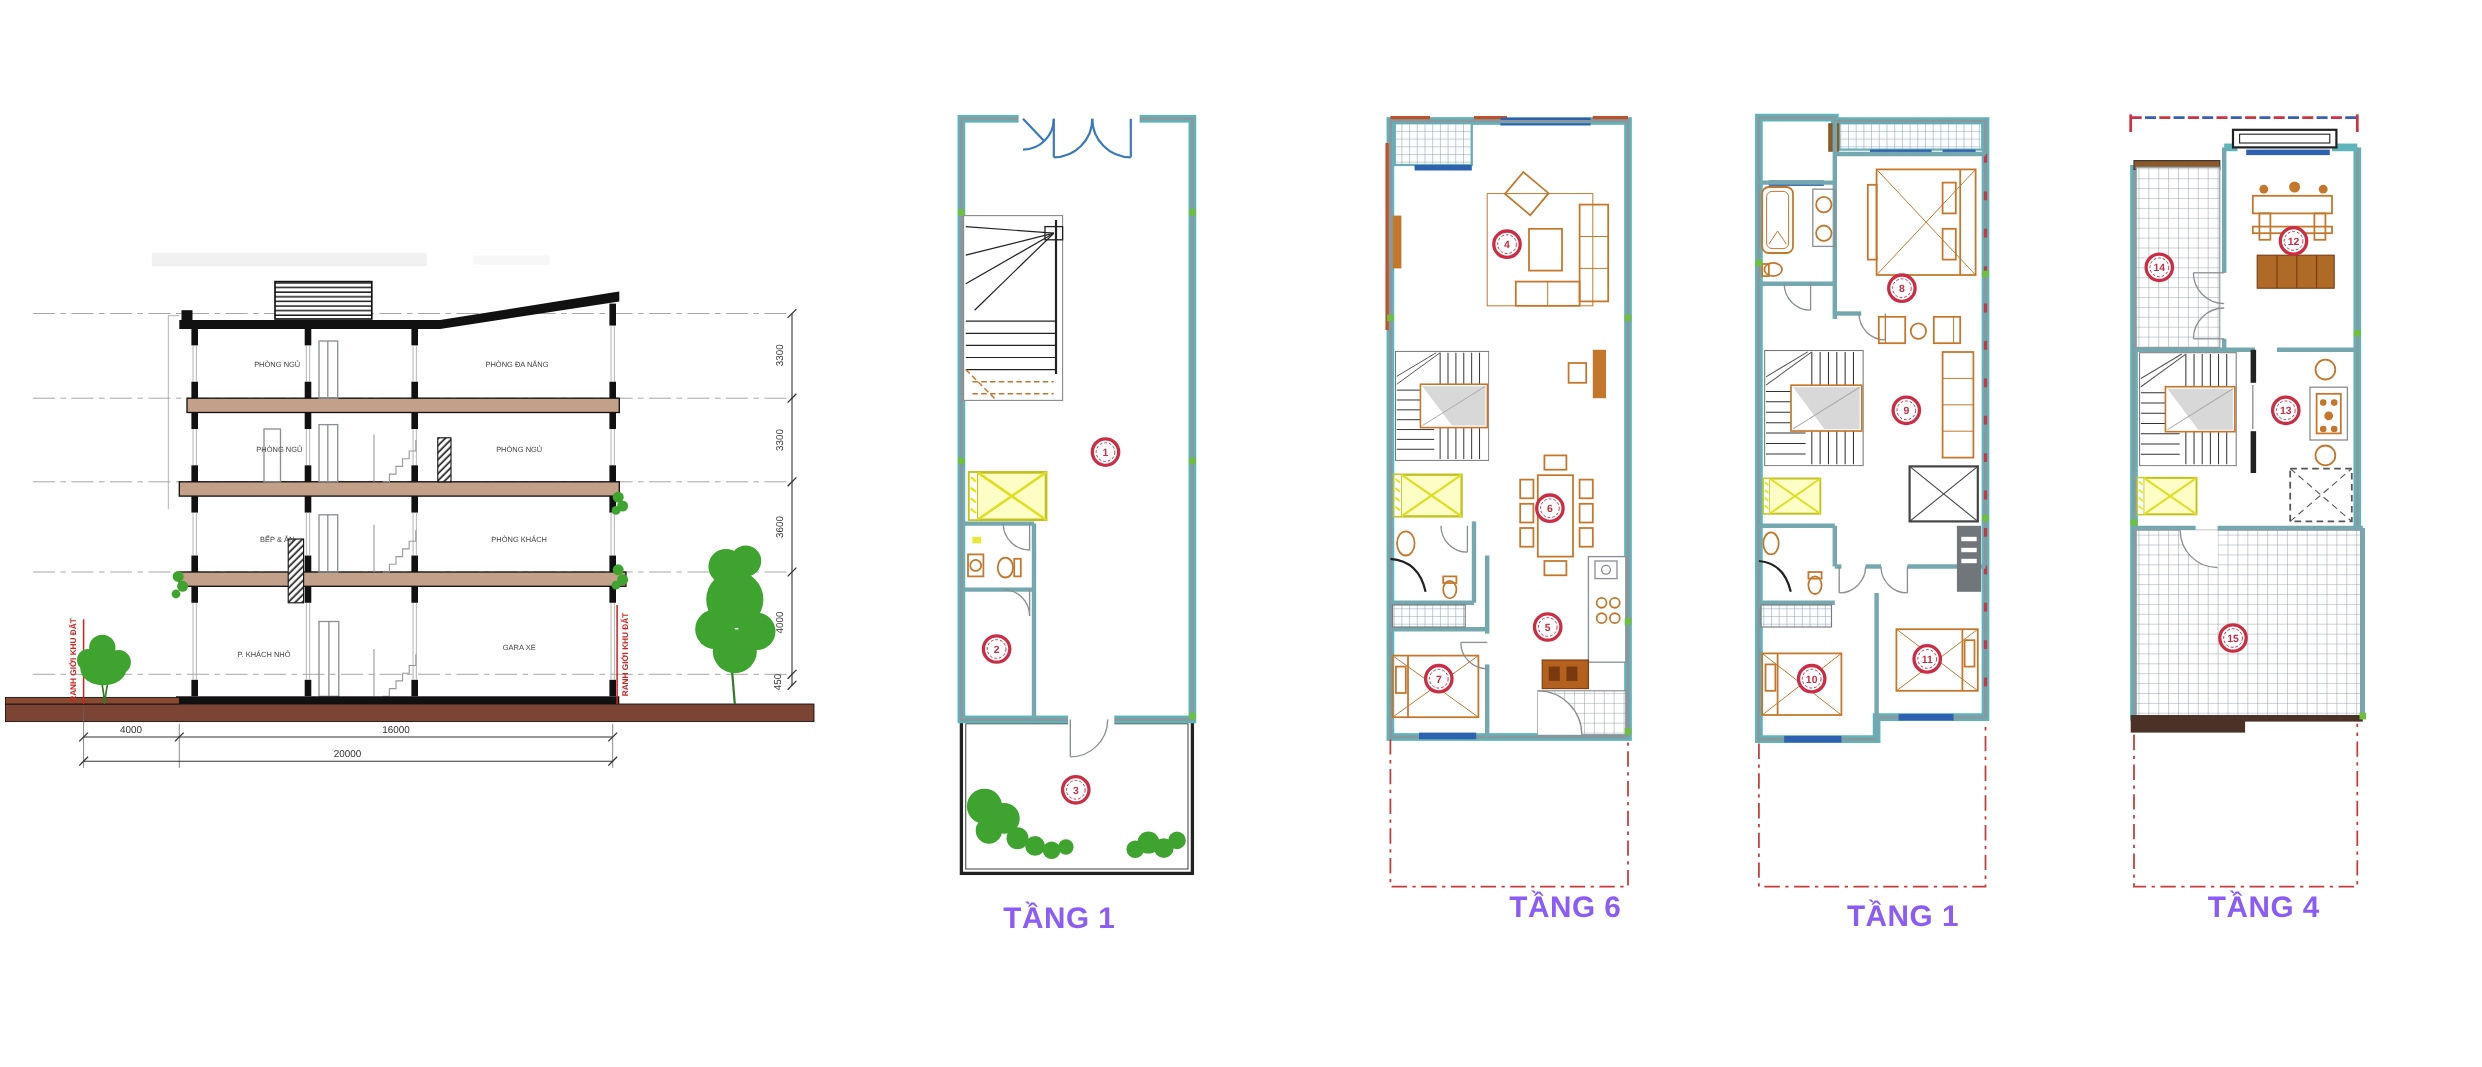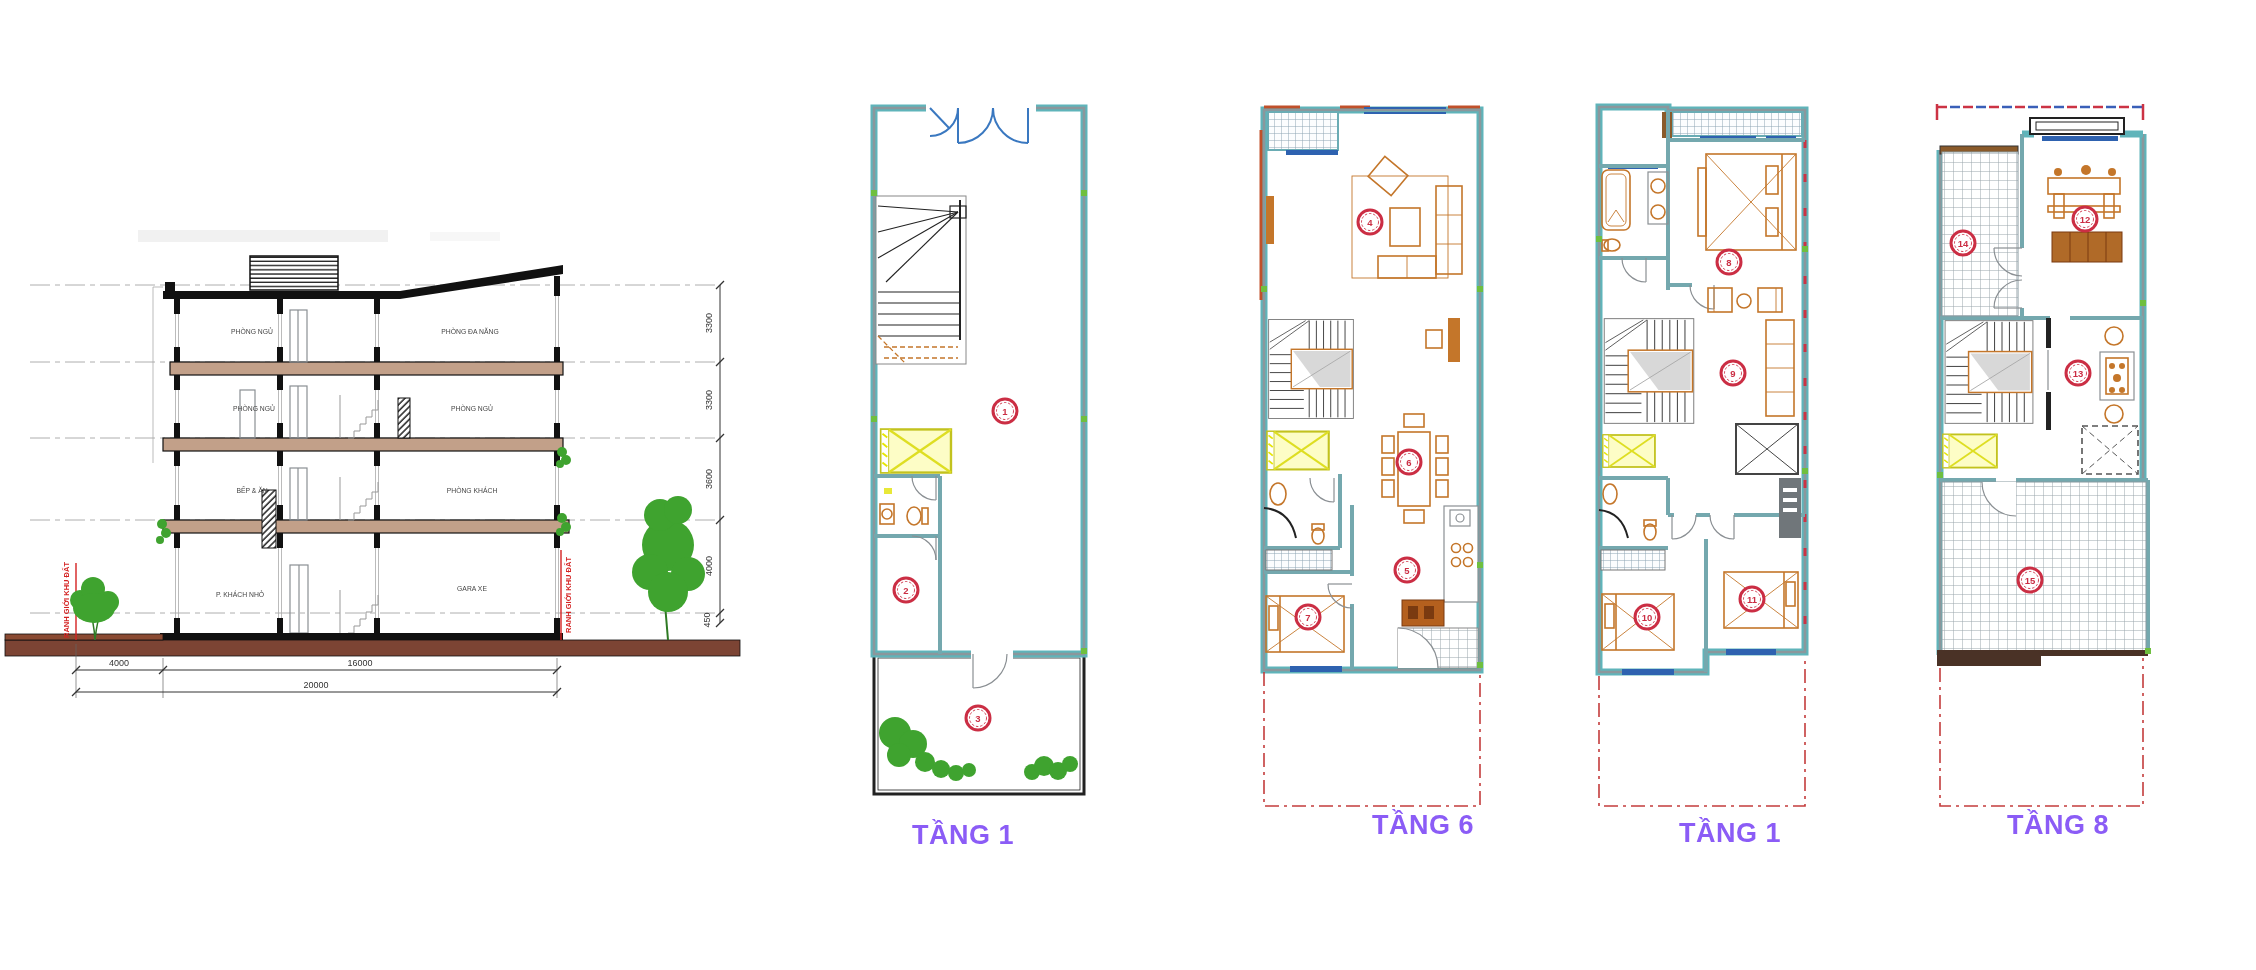--- a/index.html
+++ b/index.html
@@ -808,15 +808,15 @@
   <g>
     <circle class="mkc" cx="2030" cy="580" r="12"></circle>
         <circle class="mkd" cx="2030" cy="580" r="8.5"></circle>
     <text class="mkt" x="2030" y="583.5">15</text>
   </g>
 </svg>
 
 <div class="plan-label" style="left:963px;top:820px">TẦNG 1</div>
 <div class="plan-label" style="left:1423px;top:810px">TẦNG 6</div>
 <div class="plan-label" style="left:1730px;top:818px">TẦNG 1</div>
-<div class="plan-label" style="left:2058px;top:810px">TẦNG 8</div>
+<div class="plan-label" style="left:2058px;top:810px">TẦNG 4</div>
 
 </div>
 
 </body></html>

